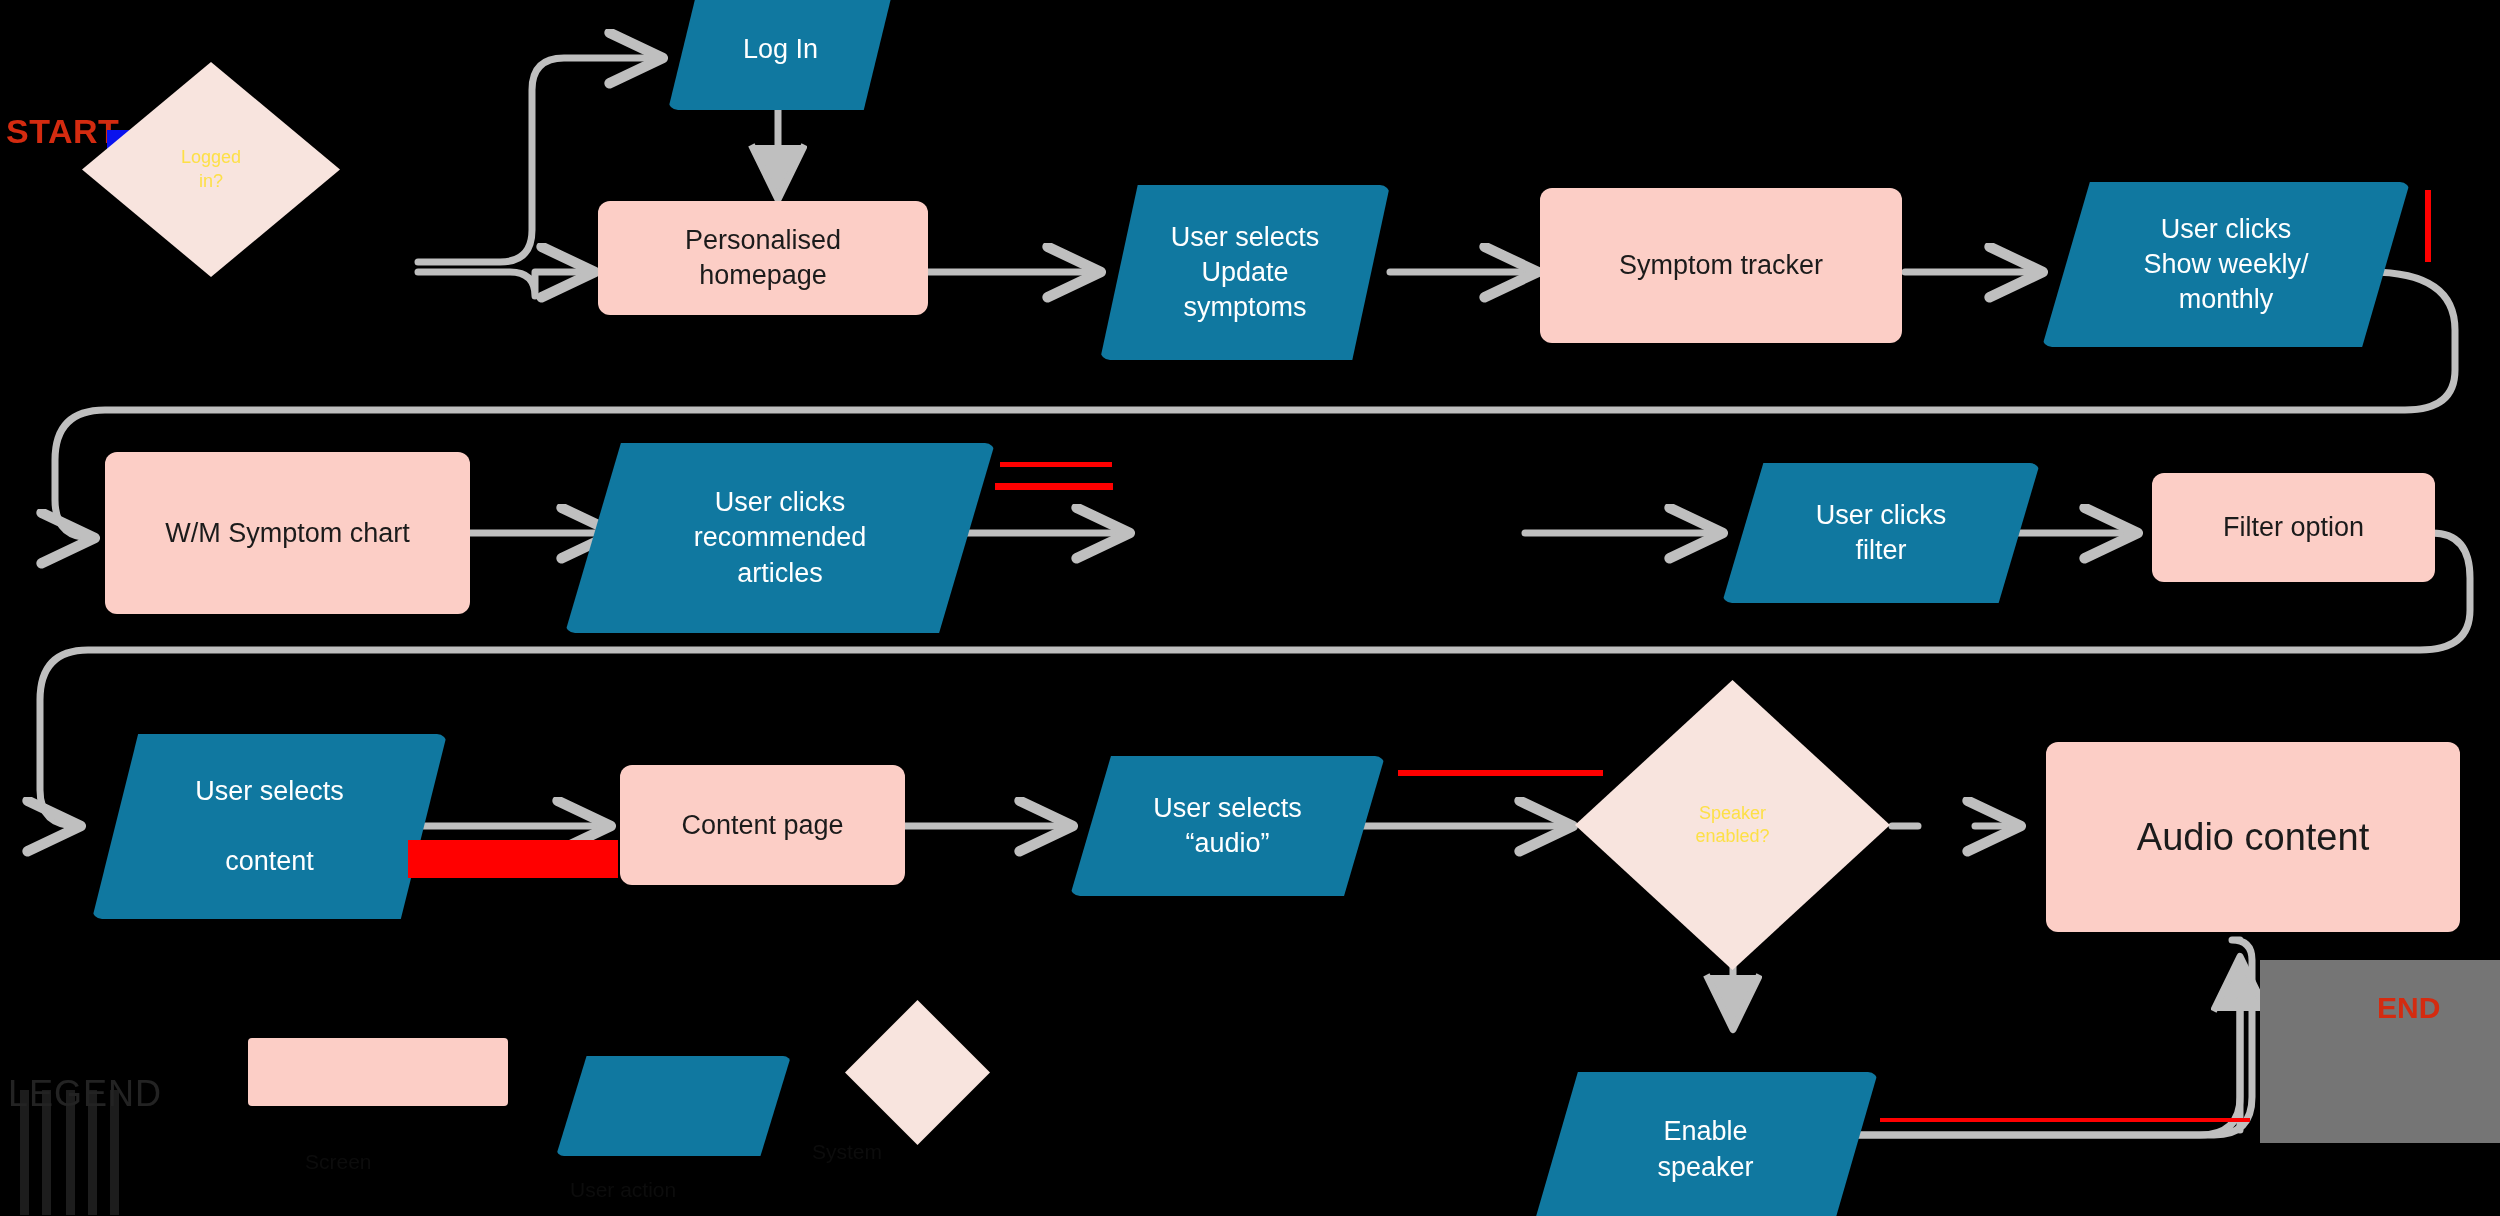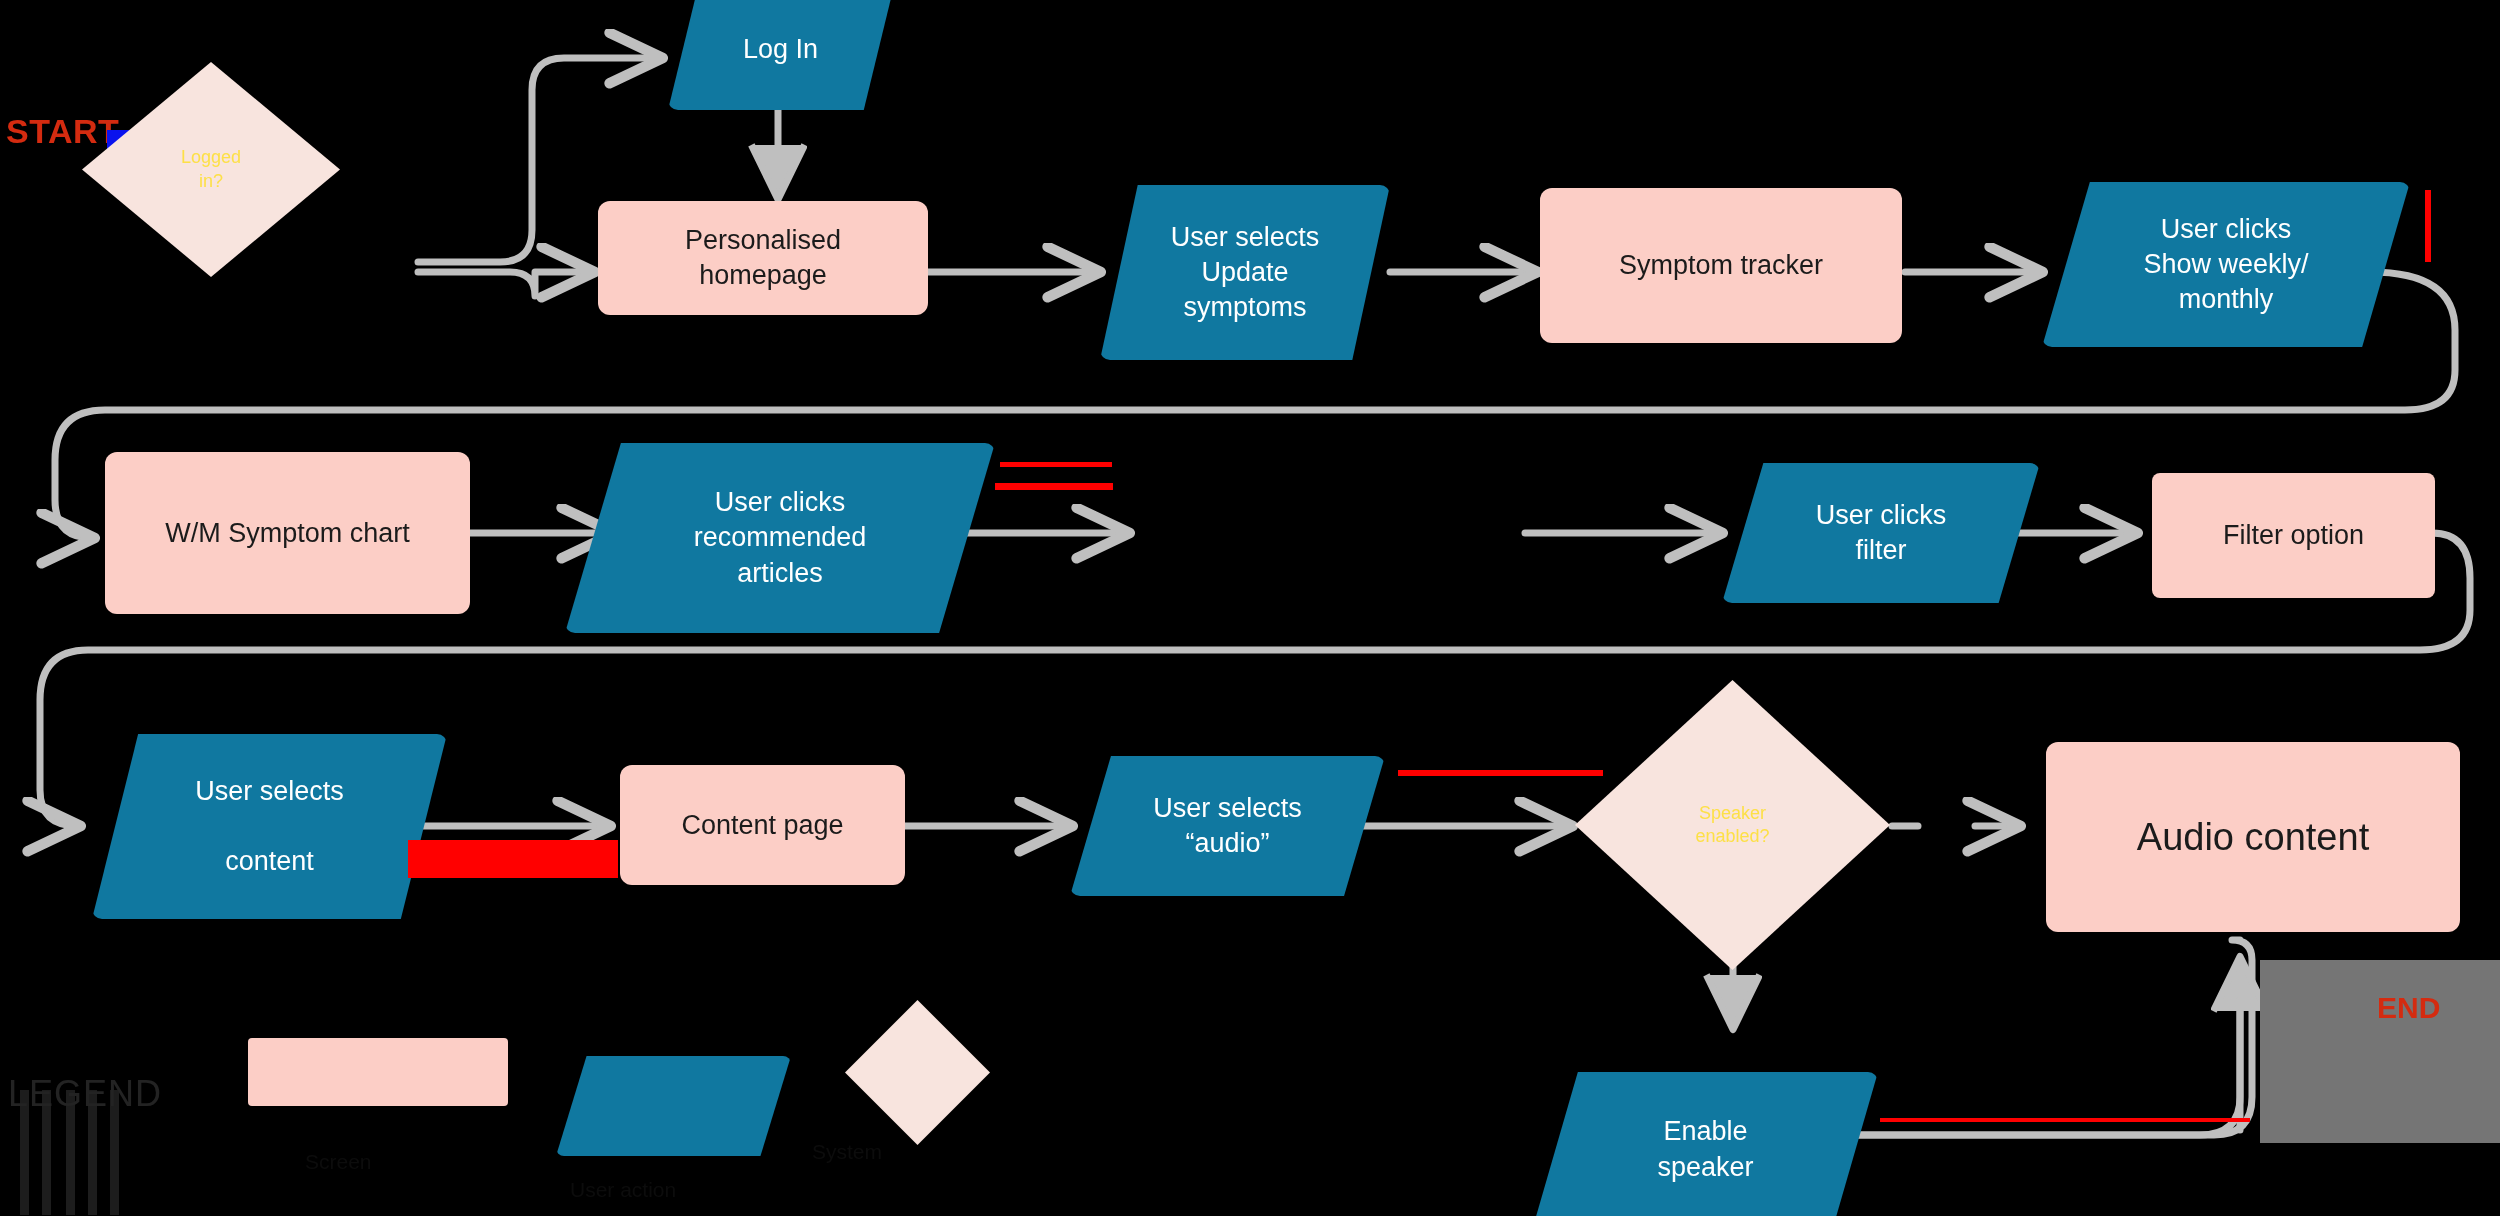--- a/index.html
+++ b/index.html
@@ -260,21 +260,21 @@
   <div style="position:absolute;left:1000px;top:462px;width:112px;height:5px;background:#FF0000;"></div>
   <div style="position:absolute;left:995px;top:483px;width:118px;height:7px;background:#FF0000;"></div>
 
 
   <div class="action-wrap" style="left:1722px; top:463px; width:318px; height:140px;">
     <div class="action-shape"></div>
     <div class="action-text">User clicks
 filter</div>
   </div>
 
-  <div class="node proc" style="left:2152px; top:473px; width:283px; height:125px;border-radius:8px;">
+  <div class="node proc" style="left:2152px; top:473px; width:283px; height:109px;">
     <span class="lbl">Filter option</span>
   </div>
 
   <div class="action-wrap" style="left:92px; top:734px; width:355px; height:185px;">
     <div class="action-shape"></div>
     <div class="action-text">User selects
 
 content</div>
   </div>
   <div style="position:absolute;left:408px;top:840px;width:210px;height:38px;background:#FF0000;"></div>

